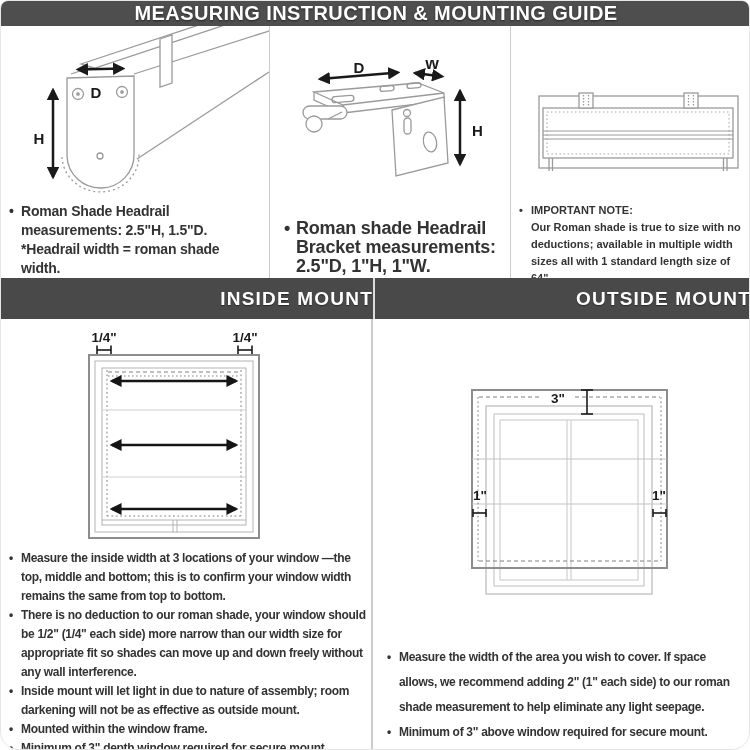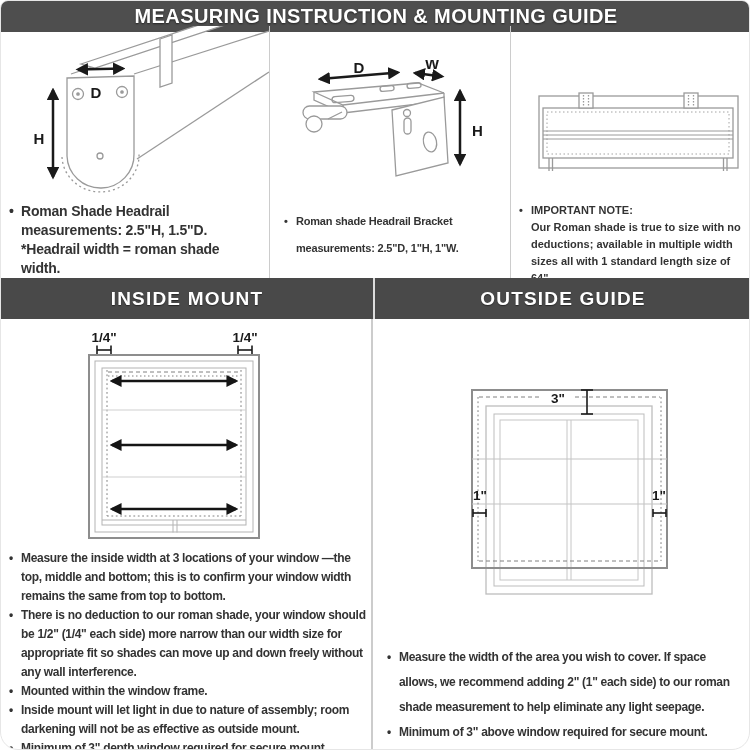--- a/index.html
+++ b/index.html
@@ -3,53 +3,53 @@
 <meta charset="utf-8">
 <style>
   html,body{margin:0;padding:0;background:#fff;}
   .page{
     position:relative;width:750px;height:750px;background:#fff;overflow:hidden;
     font-family:"Liberation Sans",sans-serif;box-sizing:border-box;
     border:1px solid #e6e6e6;border-radius:8px 8px 18px 18px;
   }
   
   .top-banner{
-    position:absolute;top:0;left:0;width:750px;height:31px;background:#4e4e4e;
+    position:absolute;top:0;left:0;width:750px;height:25px;background:#4e4e4e;
     display:flex;align-items:center;justify-content:center;
     color:#fff;font-weight:bold;font-size:20px;letter-spacing:.4px;
     text-shadow:0 1px 2px rgba(0,0,0,.55);overflow:hidden;
   }
   
   .top-row{position:absolute;top:25px;left:0;width:750px;height:252px;display:flex;}
   .col1{width:268px;position:relative;}
   .col2{width:241px;border-left:1px solid #ccc;position:relative;box-sizing:border-box;}
   .col3{flex:1;border-left:1px solid #ccc;position:relative;box-sizing:border-box;}
   .col1 svg, .col2 svg, .col3 svg{position:absolute;}
 
   
   .mount-banners{position:absolute;top:277px;left:0;width:750px;height:41px;display:flex;}
   .mb{background:#494949;color:#fff;font-weight:bold;font-size:19px;letter-spacing:1.2px;
-      display:flex;align-items:center;justify-content:center;
+      display:flex;align-items:center;justify-content:flex-end;
       text-shadow:0 1px 1px rgba(0,0,0,.45);}
   .mb-left{width:372px;}
   .mb-divider{width:2px;background:#dcdcdc;}
   .mb-right{flex:1;}
 
   
   .bottom-row{position:absolute;top:318px;left:0;width:750px;height:432px;display:flex;}
   .bcol-left{width:372px;border-right:2px solid #ccc;position:relative;box-sizing:border-box;}
   .bcol-right{flex:1;position:relative;}
 
   
   .bullets{position:absolute;font-weight:700;color:#333;}
   .b{display:flex;}
   .b::before{content:"\2022";flex:0 0 12px;width:12px;}
   .bt{flex:1;}
   .bul-col1{left:8px;right:8px;top:176px;font-size:14px;line-height:19px;letter-spacing:-.2px;}
-  .bul-col2{left:14px;right:6px;top:182px;font-size:11px;line-height:27px;letter-spacing:-.2px;}
+  .bul-col2{left:14px;right:6px;top:193px;font-size:18px;line-height:19px;letter-spacing:-.2px;}
   .bul-col3{left:8px;right:4px;top:176px;font-size:11px;line-height:17px;}
   .note-body{margin-left:12px;}
   .bul-inside{left:8px;right:4px;top:230px;font-size:12px;line-height:19px;letter-spacing:-.3px;}
   .bul-outside{left:14px;right:8px;top:326px;font-size:12px;line-height:25px;letter-spacing:-.3px;}
 
   
   .ln{stroke:#9a9a9a;fill:none;stroke-width:1.3;}
   .lnw{stroke:#9a9a9a;fill:#fff;stroke-width:1.3;}
   .lab{font-family:"Liberation Sans",sans-serif;font-weight:bold;font-size:15px;fill:#1a1a1a;}
   .lab-sm{font-family:"Liberation Sans",sans-serif;font-weight:bold;font-size:13.5px;fill:#1a1a1a;}
@@ -167,21 +167,21 @@
       </div>
     </div>
   </div>
 
   <div class="mount-banners">
     <div class="mb mb-left">
       <span>INSIDE MOUNT</span>
     </div>
     <div class="mb-divider"></div>
     <div class="mb mb-right">
-      <span>OUTSIDE GUIDE</span>
+      <span>OUTSIDE MOUNT</span>
     </div>
   </div>
 
   <div class="bottom-row">
 
     <div class="bcol-left">
       <svg style="position:absolute;left:0;top:0;" width="372" height="232" viewBox="0 0 372 232">
         <defs>
           <marker id="ah3" viewBox="0 0 10 10" refX="8" refY="5" markerWidth="4.6" markerHeight="4.6" orient="auto-start-reverse">
             <path d="M0,0 L10,5 L0,10 Z" fill="#151515"></path>
@@ -225,24 +225,24 @@
         </g>
       </svg>
       <div class="bullets bul-inside">
         <div class="b">
             <span class="bt">Measure the inside width at 3 locations of your window —the top, middle and bottom; this is to confirm your window width remains the same from top to bottom.</span>
           </div>
         <div class="b">
             <span class="bt">There is no deduction to our roman shade, your window should be 1/2" (1/4" each side) more narrow than our width size for appropriate fit so shades can move up and down freely without any wall interference.</span>
           </div>
         <div class="b">
+            <span class="bt">Inside mount will let light in due to nature of assembly; room darkening will not be as effective as outside mount.</span>
+          </div>
+        <div class="b">
             <span class="bt">Mounted within the window frame.</span>
-          </div>
-        <div class="b">
-            <span class="bt">Inside mount will let light in due to nature of assembly; room darkening will not be as effective as outside mount.</span>
           </div>
         <div class="b">
             <span class="bt">Minimum of 3" depth window required for secure mount.</span>
           </div>
       </div>
     </div>
 
     <div class="bcol-right">
       <svg style="position:absolute;left:0;top:0;" width="376" height="302" viewBox="0 0 376 302">
 

